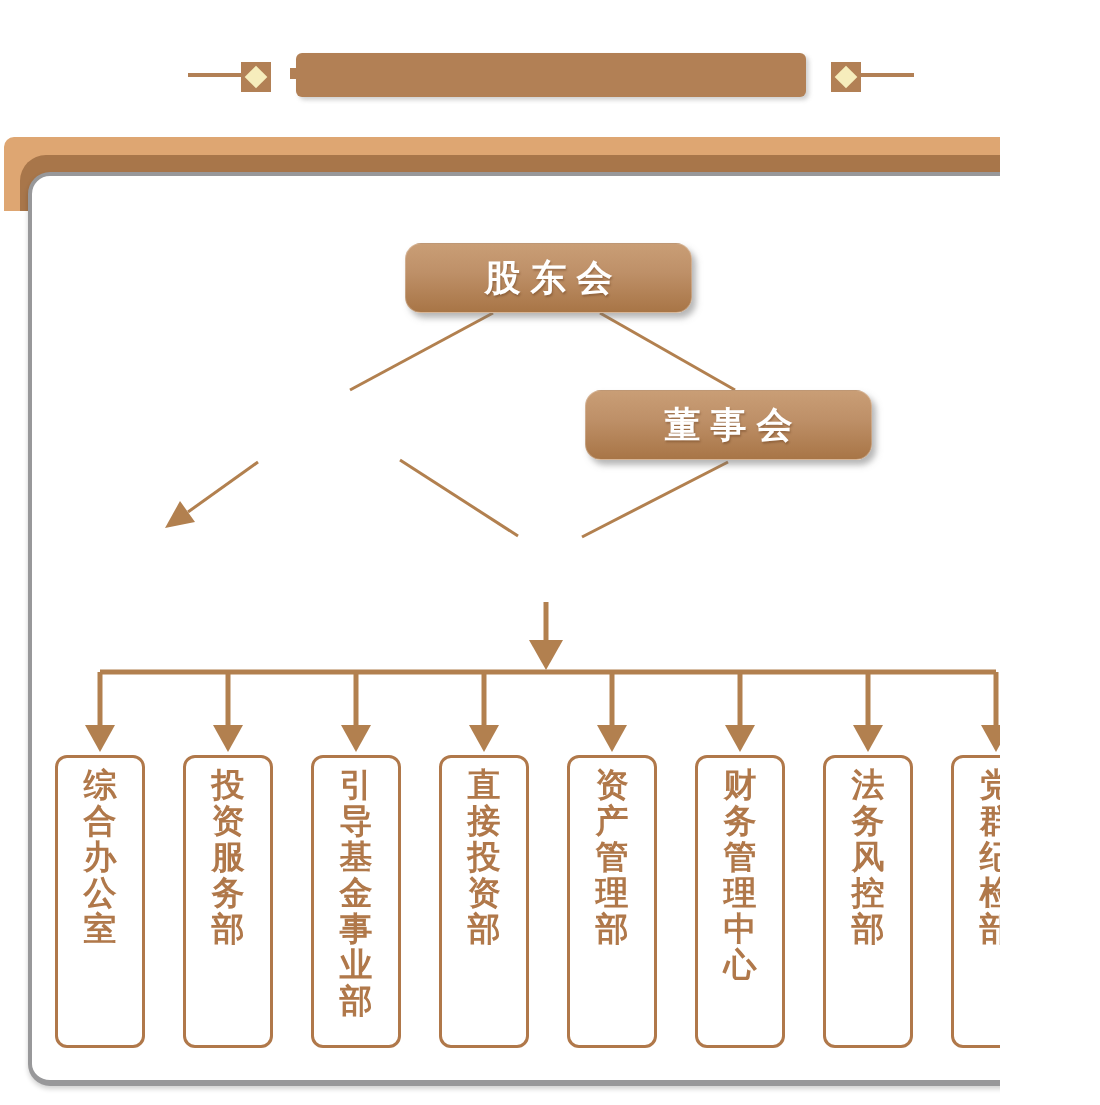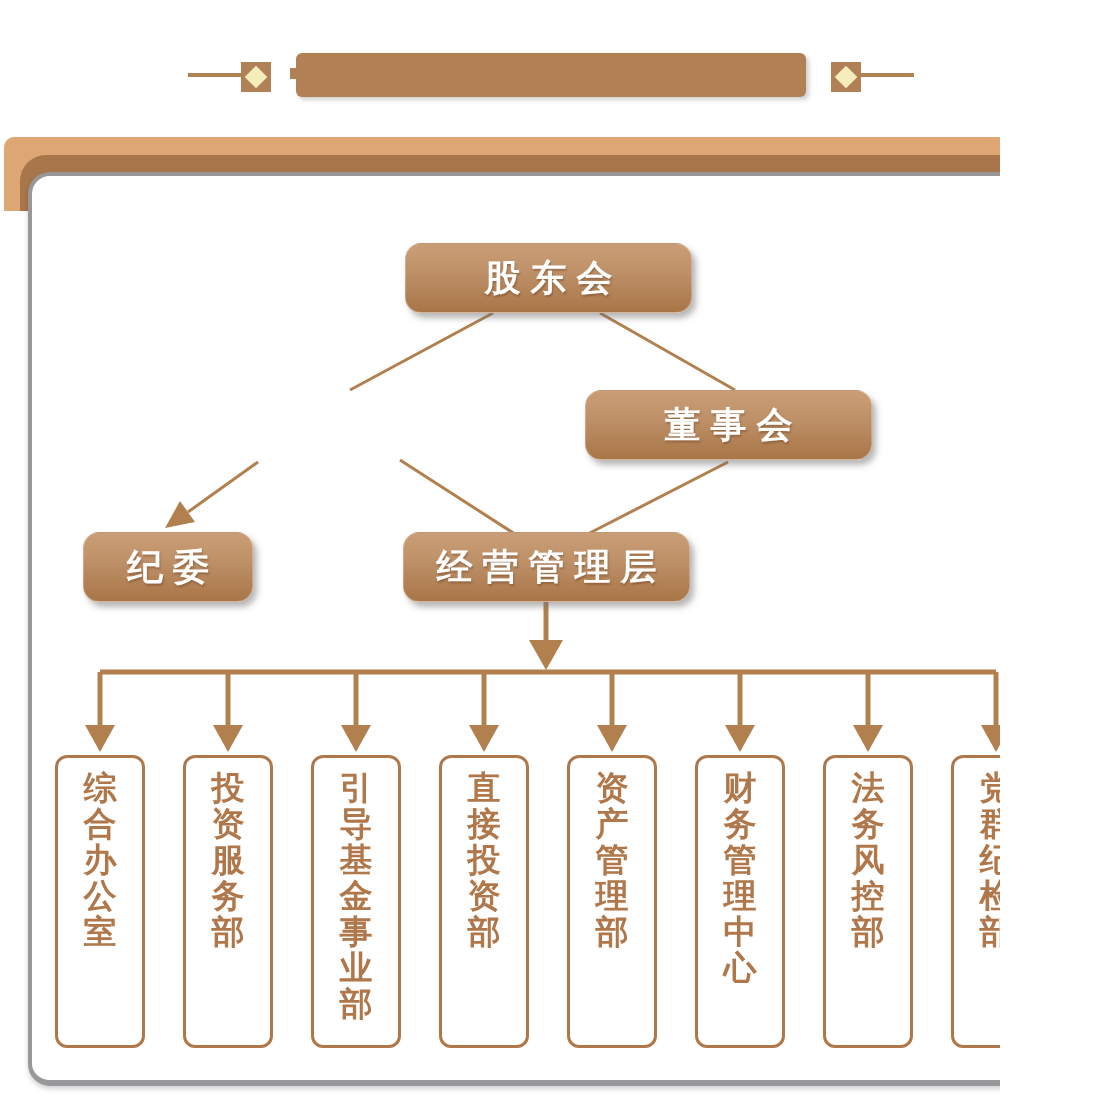--- a/index.html
+++ b/index.html
@@ -1,17 +1,17 @@
 <!DOCTYPE html>
 <html><head>
 <meta charset="utf-8">
 <style>
   html,body{margin:0;padding:0;background:#ffffff;}
   .stage{position:relative;width:1000px;height:1105px;background:#ffffff;overflow:hidden;
-         font-family:Liberation Sans, sans-serif;}
+         font-family:Liberation Mono, monospace;}
 
   
   .deco-line{position:absolute;height:4px;background:#B28055;top:73px;}
   .deco-line.left{left:188px;width:55px;}
   .deco-line.right{left:859px;width:55px;}
   .deco-square{position:absolute;top:62px;width:30px;height:30px;background:#B28055;}
   .deco-square.left{left:241px;}
   .deco-square.right{left:831px;}
   .deco-diamond{position:absolute;top:7px;left:7px;width:16px;height:16px;
                 background:#F6EDBC;transform:rotate(45deg);}
@@ -104,22 +104,20 @@
       <polygon points="484,752 469,725 499,725"></polygon>
       <polygon points="612,752 597,725 627,725"></polygon>
       <polygon points="740,752 725,725 755,725"></polygon>
       <polygon points="868,752 853,725 883,725"></polygon>
       <polygon points="996,752 981,725 1011,725"></polygon>
     </g>
   </svg>
 
   <div class="node shareholders">股东会</div>
   <div class="node board">董事会</div>
-  <div class="node discipline">纪委</div>
-  <div class="node management">经营管理层</div>
 
   <div class="dept d1">
     <div class="vertical-text">
         <div>综</div>
         <div>合</div>
         <div>办</div>
         <div>公</div>
         <div>室</div>
       </div>
   </div>

